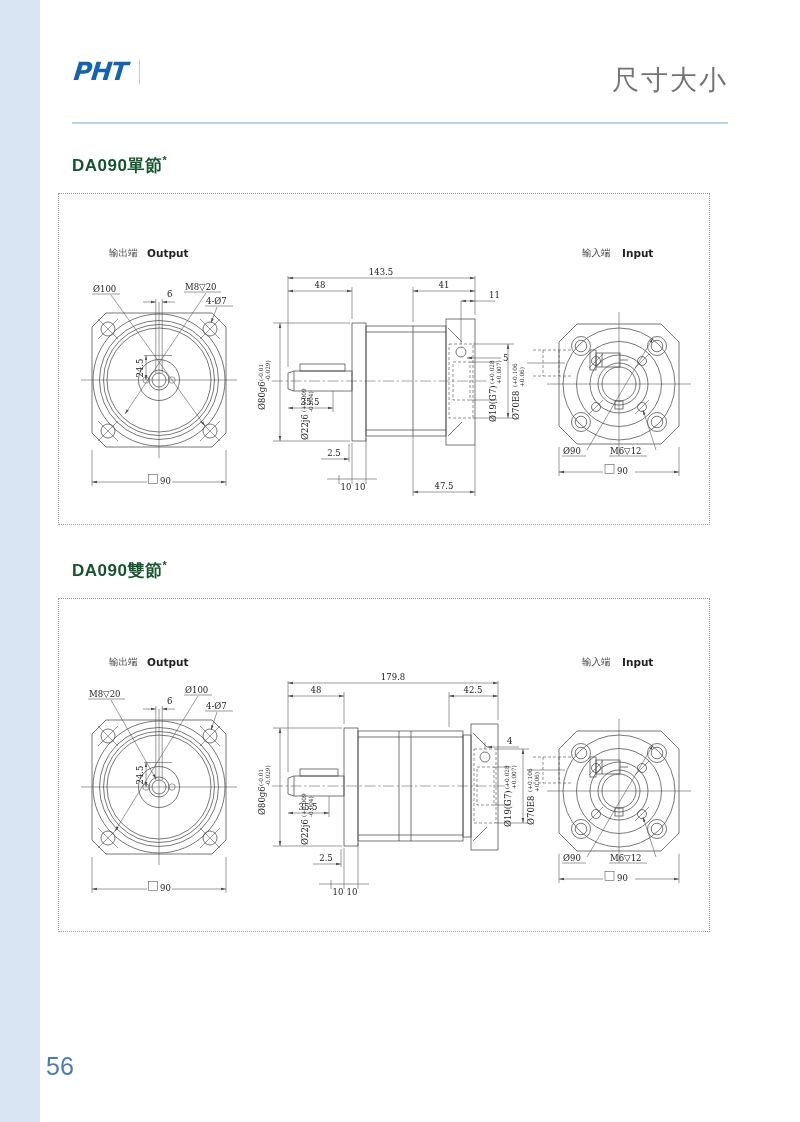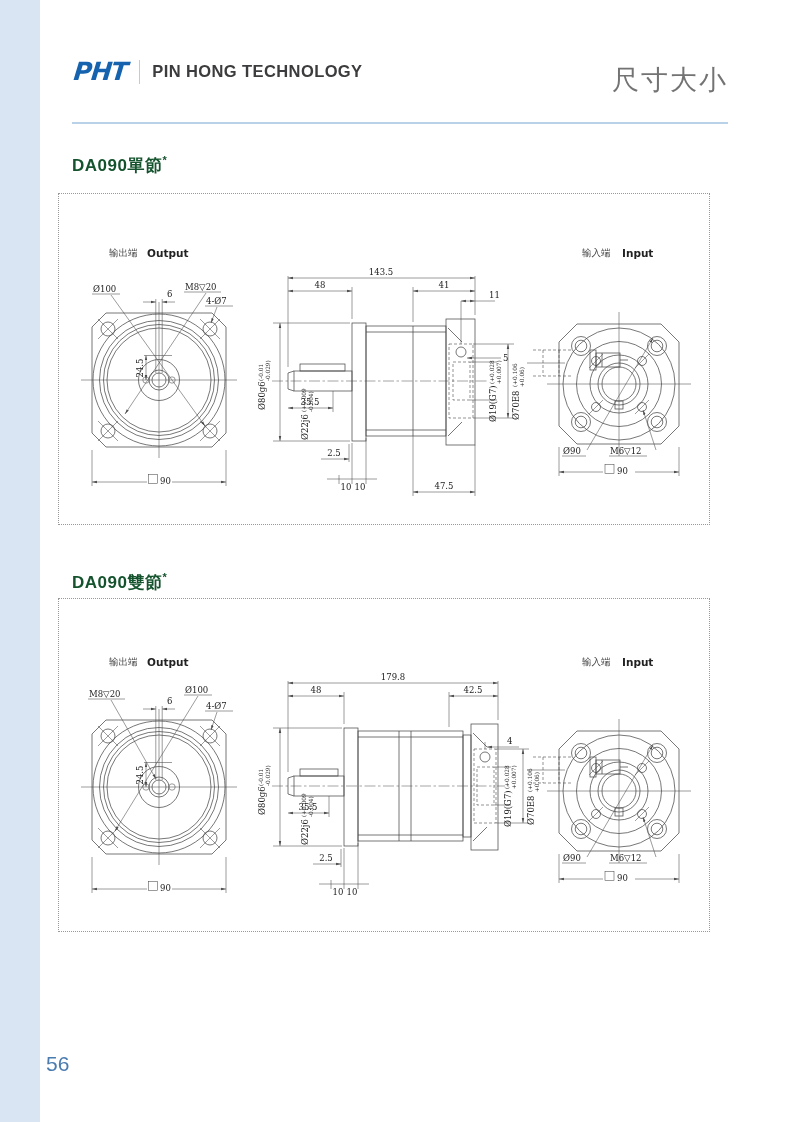--- a/index.html
+++ b/index.html
@@ -20,32 +20,31 @@
   
   .ln{stroke:#4a4a4a;stroke-width:.75;fill:none}
   .lt{stroke:#4a4a4a;stroke-width:.55;fill:none}
   .dsh{stroke:#4a4a4a;stroke-width:.6;fill:none;stroke-dasharray:3 2}
   .cl{stroke:#4a4a4a;stroke-width:.5;fill:none;stroke-dasharray:11 2.5 2.5 2.5}
   .dt{font-family:"DejaVu Serif",serif;font-size:8.5px;fill:#222}
   .dtv{font-family:"DejaVu Serif",serif;font-size:8.5px;fill:#222}
   .dtol{font-family:"DejaVu Serif",serif;font-size:5.8px;fill:#222}
   .cn{font-family:"DejaVu Sans",sans-serif;font-size:9.5px;fill:#444}
   .en{font-family:"DejaVu Sans",sans-serif;font-size:10.5px;font-weight:bold;fill:#222}
-  #pagenum{position:absolute;left:46px;top:1052px;font-size:21px;color:#4a7cb0;}
+  #pagenum{position:absolute;left:46px;top:1052px;font-size:25px;color:#4a7cb0;}
 </style>
 </head>
 <body>
 
 <div id="page">
   <div id="leftstrip"></div>
 
   <div id="header">
     <span class="logo">PHT</span>
     <span class="hdr-div"></span>
-    <span class="company">PIN HONG TECHNOLOGY</span>
   </div>
   <div id="pagetitle">尺寸大小</div>
   <div id="rule"></div>
 
   <div class="sec-title" style="top:154px;">
     <span>DA090單節</span><sup>*</sup>
   </div>
 
   <div class="draw-box" style="top:193px;height:330px;">
   <svg width="648" height="330" viewBox="0 0 648 330">
@@ -246,21 +245,21 @@
       <line class="lt" x1="500" y1="253" x2="500" y2="282"></line>
       <line class="lt" x1="620" y1="253" x2="620" y2="282"></line>
       <line class="lt" x1="500" y1="278" x2="544" y2="278" marker-start="url(#ma)"></line>
       <line class="lt" x1="576" y1="278" x2="620" y2="278" marker-end="url(#ma)"></line>
       <rect class="lt" x="546" y="270.5" width="9" height="9"></rect>
       <text class="dt" x="558" y="279.5">90</text>
     </g>
   </svg>
   </div>
 
-  <div class="sec-title" style="top:559px;margin-top:12px;">
+  <div class="sec-title" style="top:559px;">
     <span>DA090雙節</span><sup>*</sup>
   </div>
 
   <div class="draw-box" style="top:598px;height:332px;">
   <svg width="648" height="332" viewBox="0 0 648 332">
 
     <g>
       <text class="cn" x="50" y="66">输出端</text>
       <text class="en" x="88" y="67">Output</text>
       <path class="ln" d="M47,121 H153 L167,135 V241 L153,255 H47 L33,241 V135 Z"></path>

